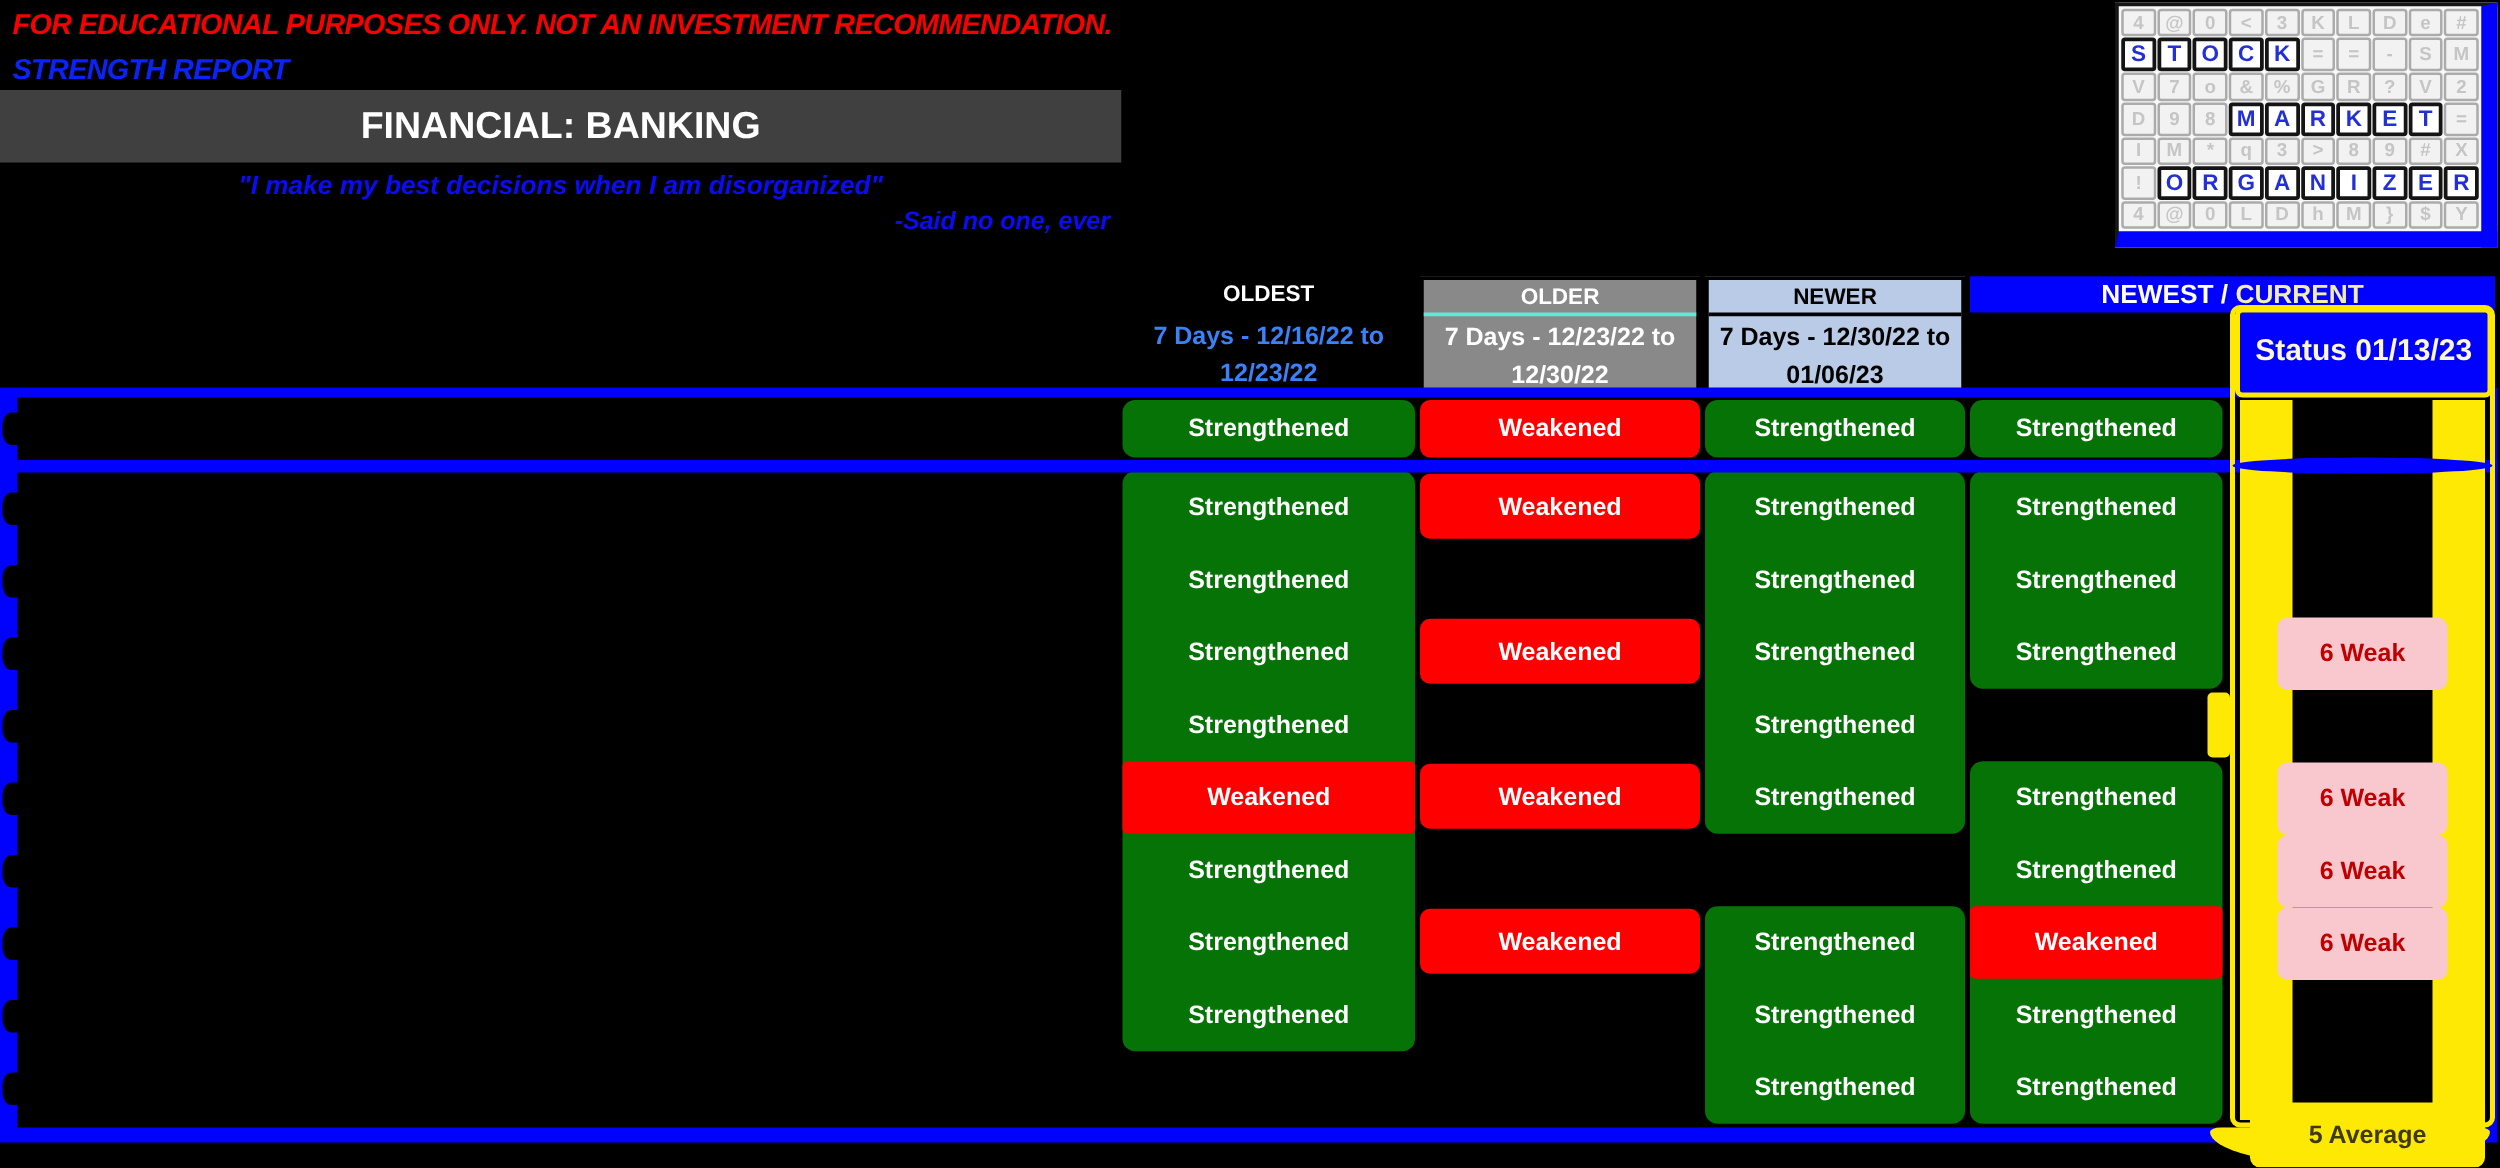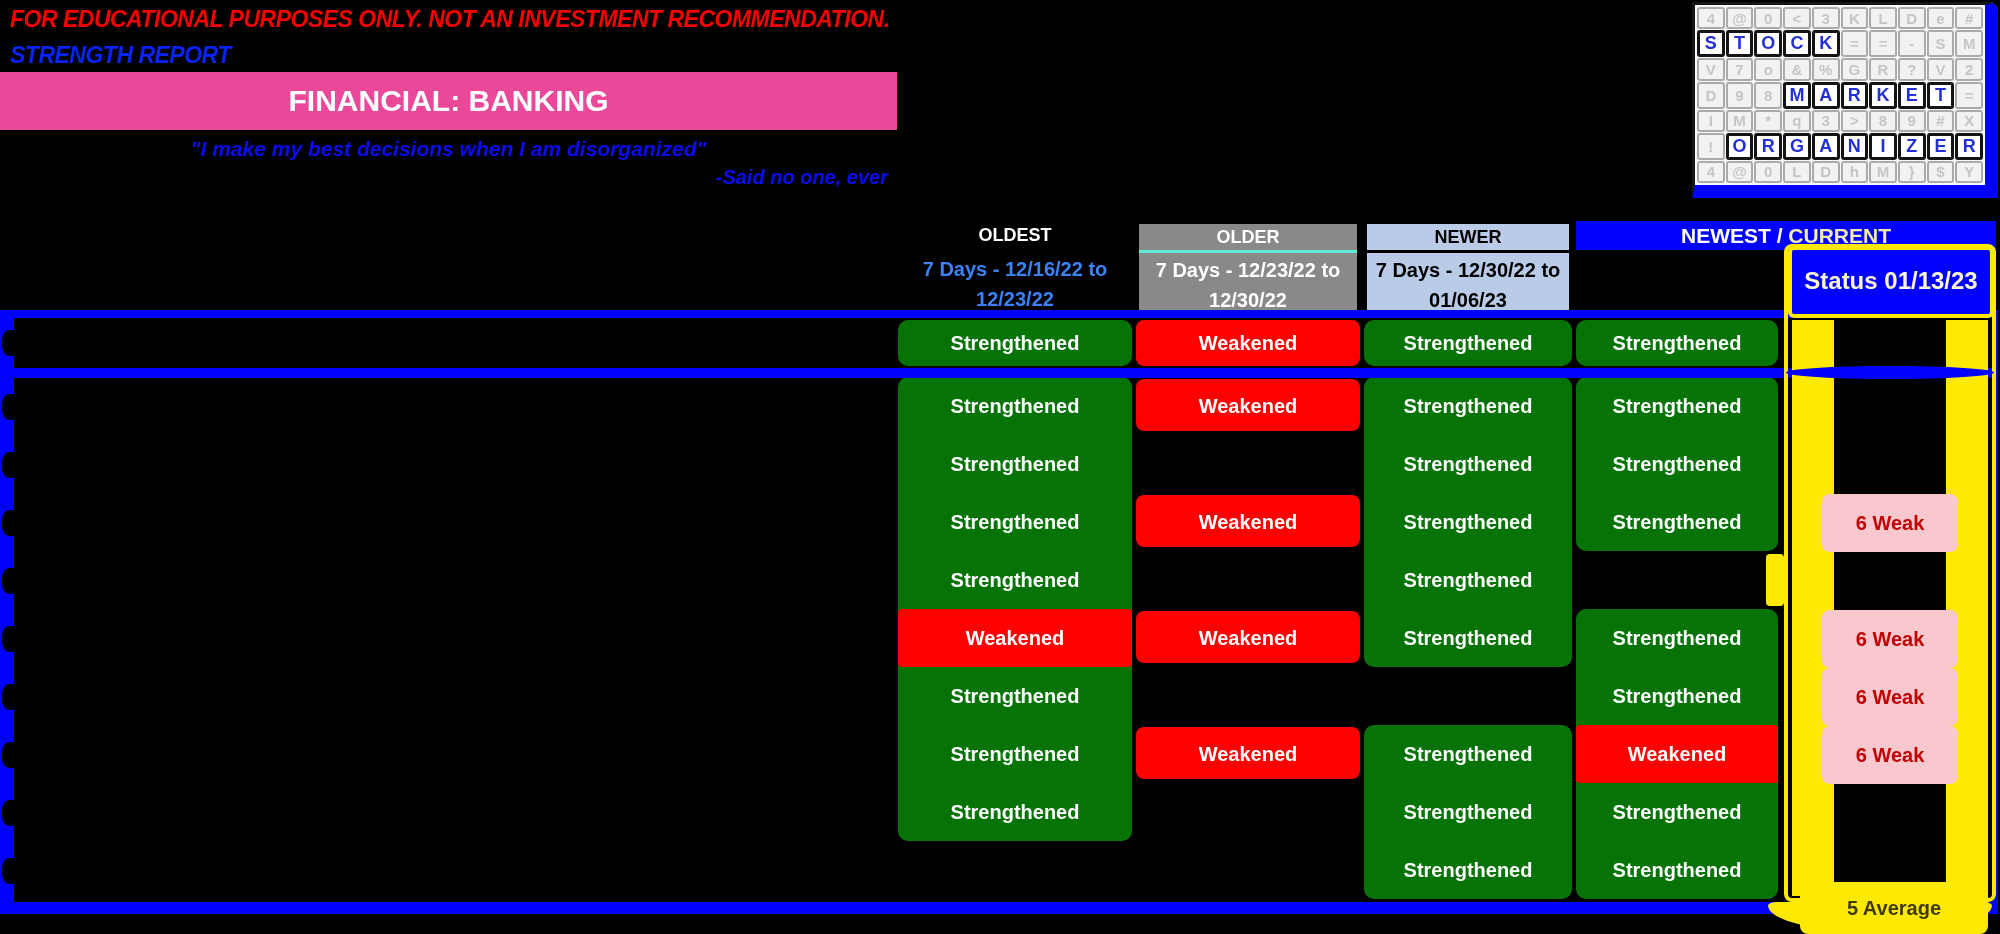--- a/index.html
+++ b/index.html
@@ -1,24 +1,24 @@
 <!DOCTYPE html>
 <html><head>
 <meta charset="utf-8">
 <style>
   * { margin:0; padding:0; box-sizing:border-box; }
   html,body { background:#000; }
   body { font-family:"Liberation Sans", sans-serif; }
-  #page { position:relative; width:2000px; height:934px; background:#000; overflow:hidden;border-radius:17px; }
+  #page { position:relative; width:2000px; height:934px; background:#000; overflow:hidden; }
   .abs { position:absolute; }
 
   
   #disclaimer { left:10px; top:6px; font-size:23px; font-weight:700; font-style:italic; color:#f60000; letter-spacing:-0.5px; }
   #report-type { left:10px; top:42px; font-size:23px; font-weight:700; font-style:italic; color:#0a23fa; letter-spacing:-0.5px; }
-  #sector-banner { left:0; top:72px; width:897px; height:58px; background:#ec4899; color:#fff;
+  #sector-banner { left:0; top:72px; width:897px; height:58px; background:#404040; color:#fff;
                    font-size:30px; font-weight:700; text-align:center; line-height:58px; }
   #quote { left:0; top:137px; width:897px; text-align:center; font-size:21px; font-weight:700; font-style:italic; color:#0b0cf5; }
   #quote-attr { left:0; top:166px; width:888px; text-align:right; font-size:20px; font-weight:700; font-style:italic; color:#0b0cf5; }
 
   
   #logo { left:1692px; top:2px; width:306px; height:196px; background:#f7f7f7;
           border:3px solid #161616; border-right:13px solid #0101fe; border-bottom:13px solid #0101fe;
           display:grid; grid-template-columns:repeat(10,1fr); grid-template-rows:repeat(7,1fr); padding:2px; gap:1px; }
   .tile { background:#f2f2f2; border:2px solid #ababab; border-radius:3px; color:#c5c5c5;
           font-weight:700; font-size:15px; display:flex; align-items:center; justify-content:center; }

